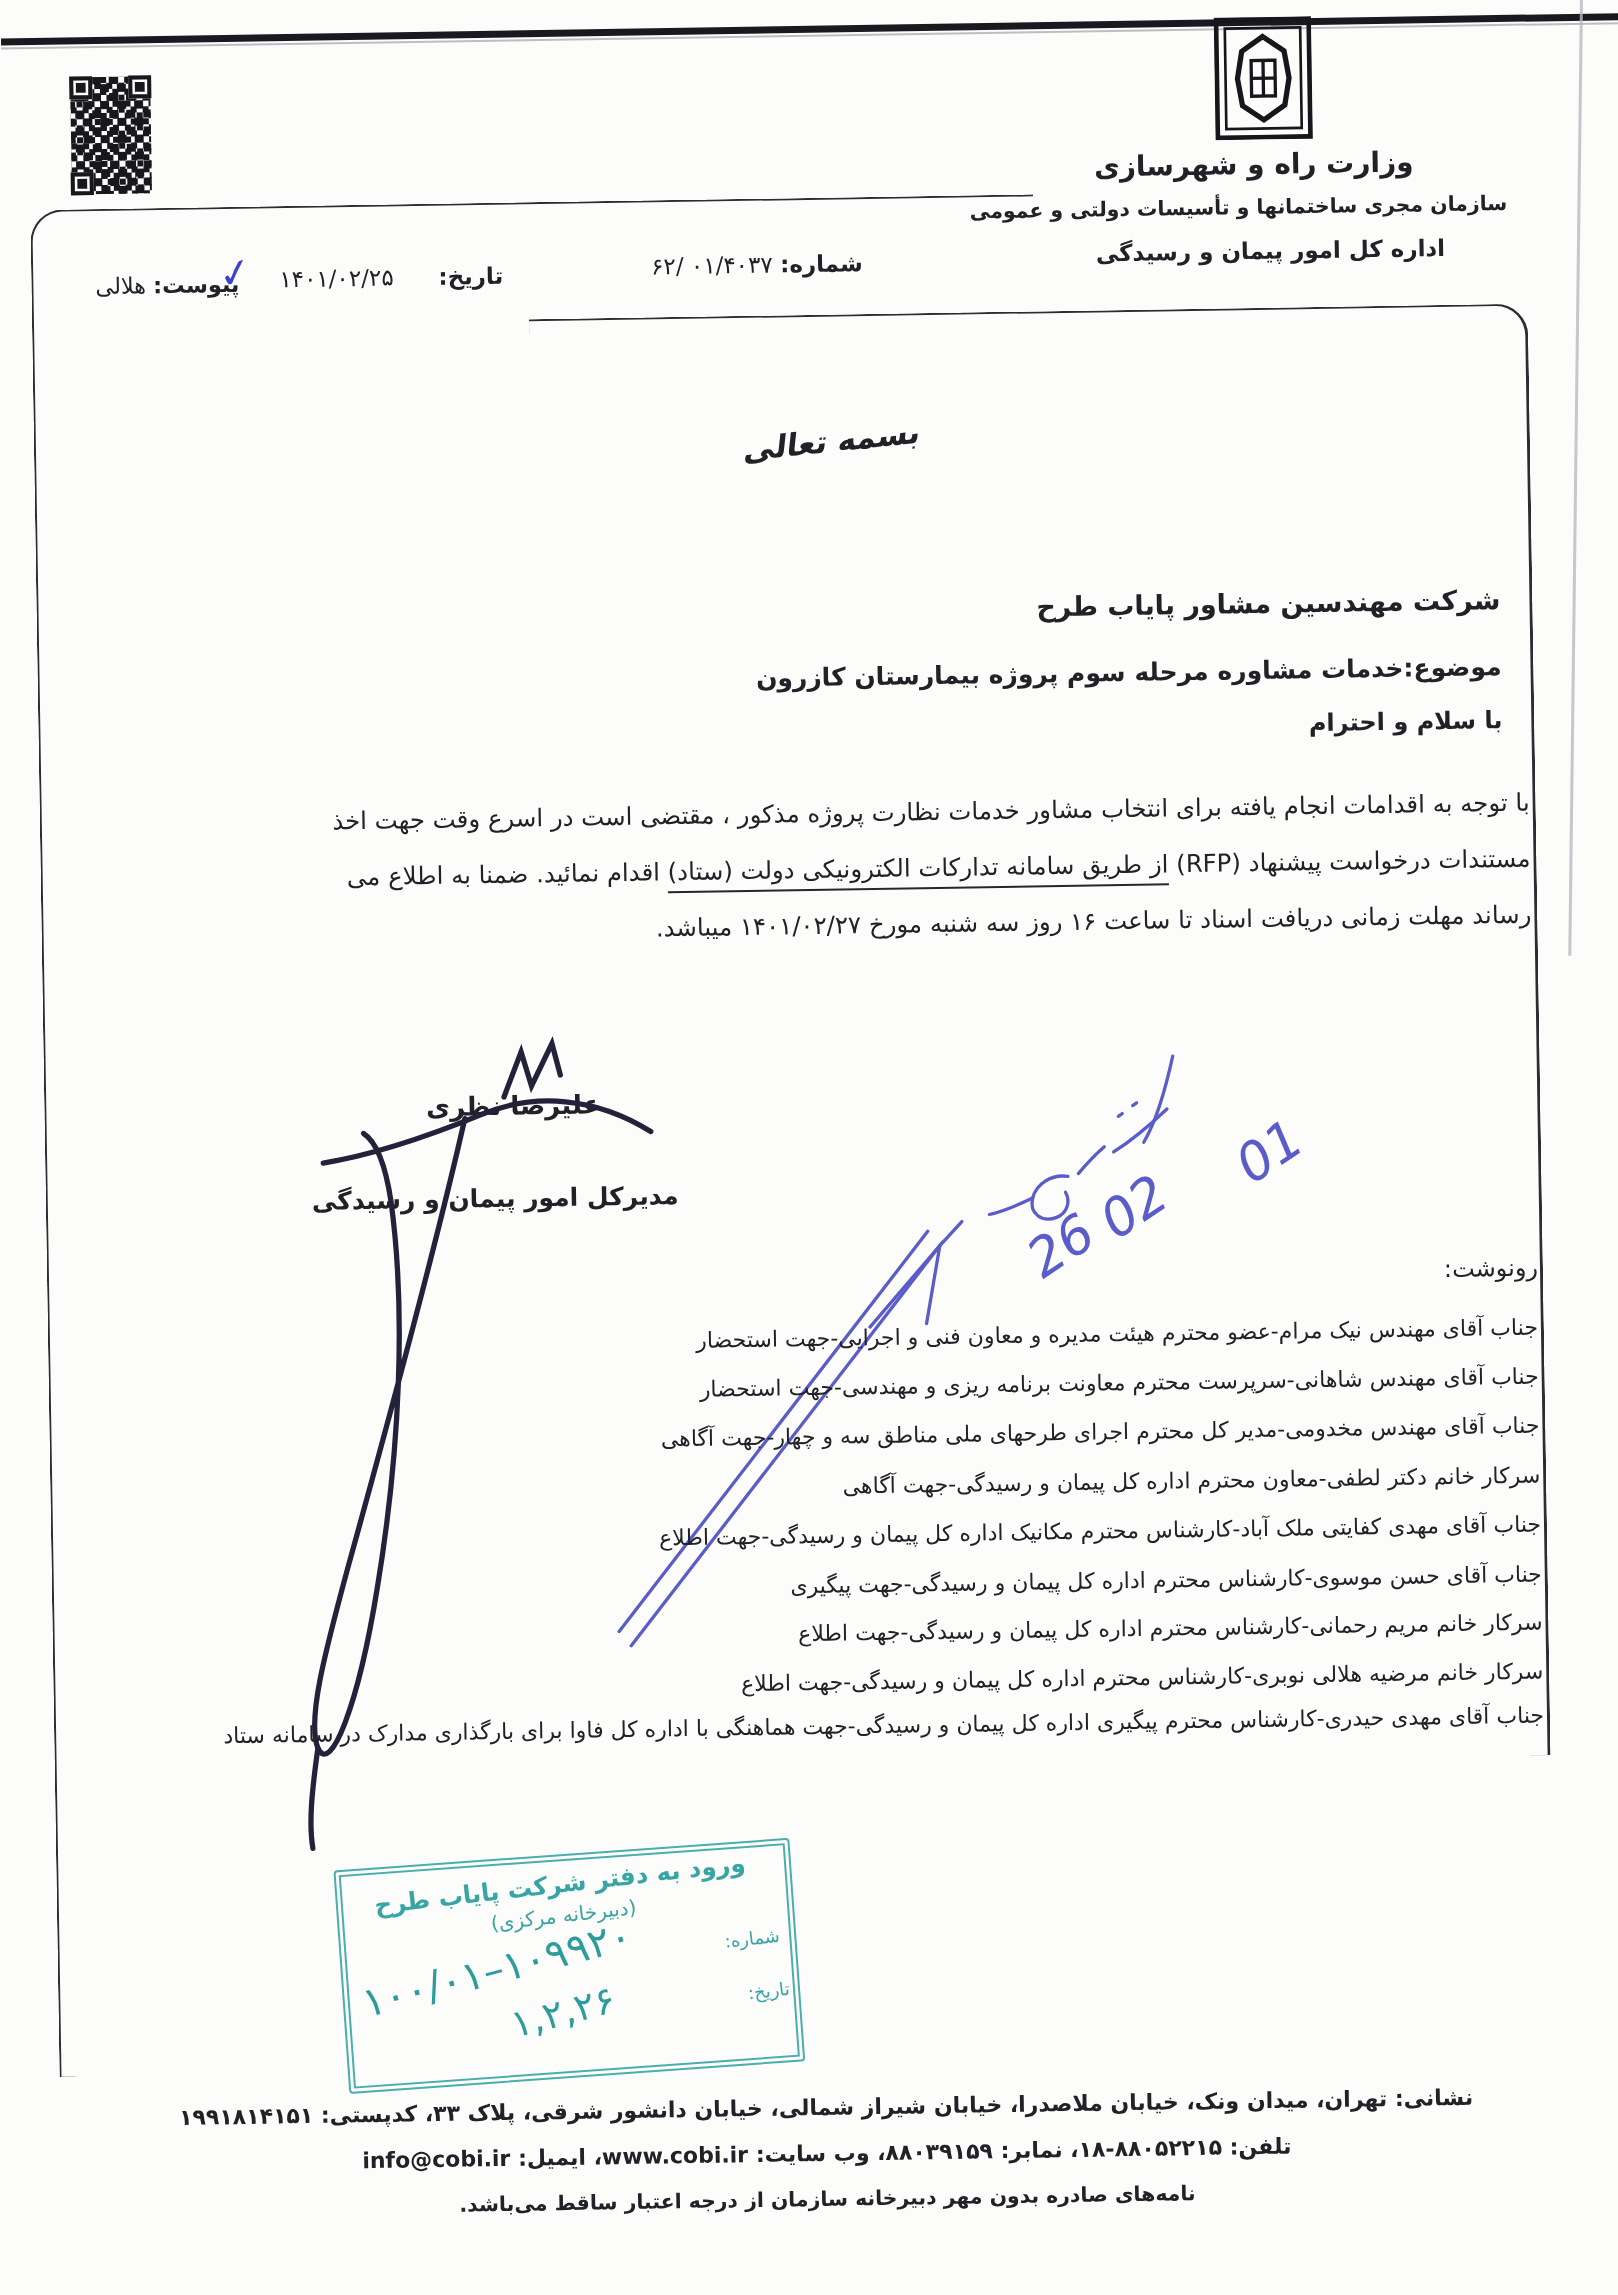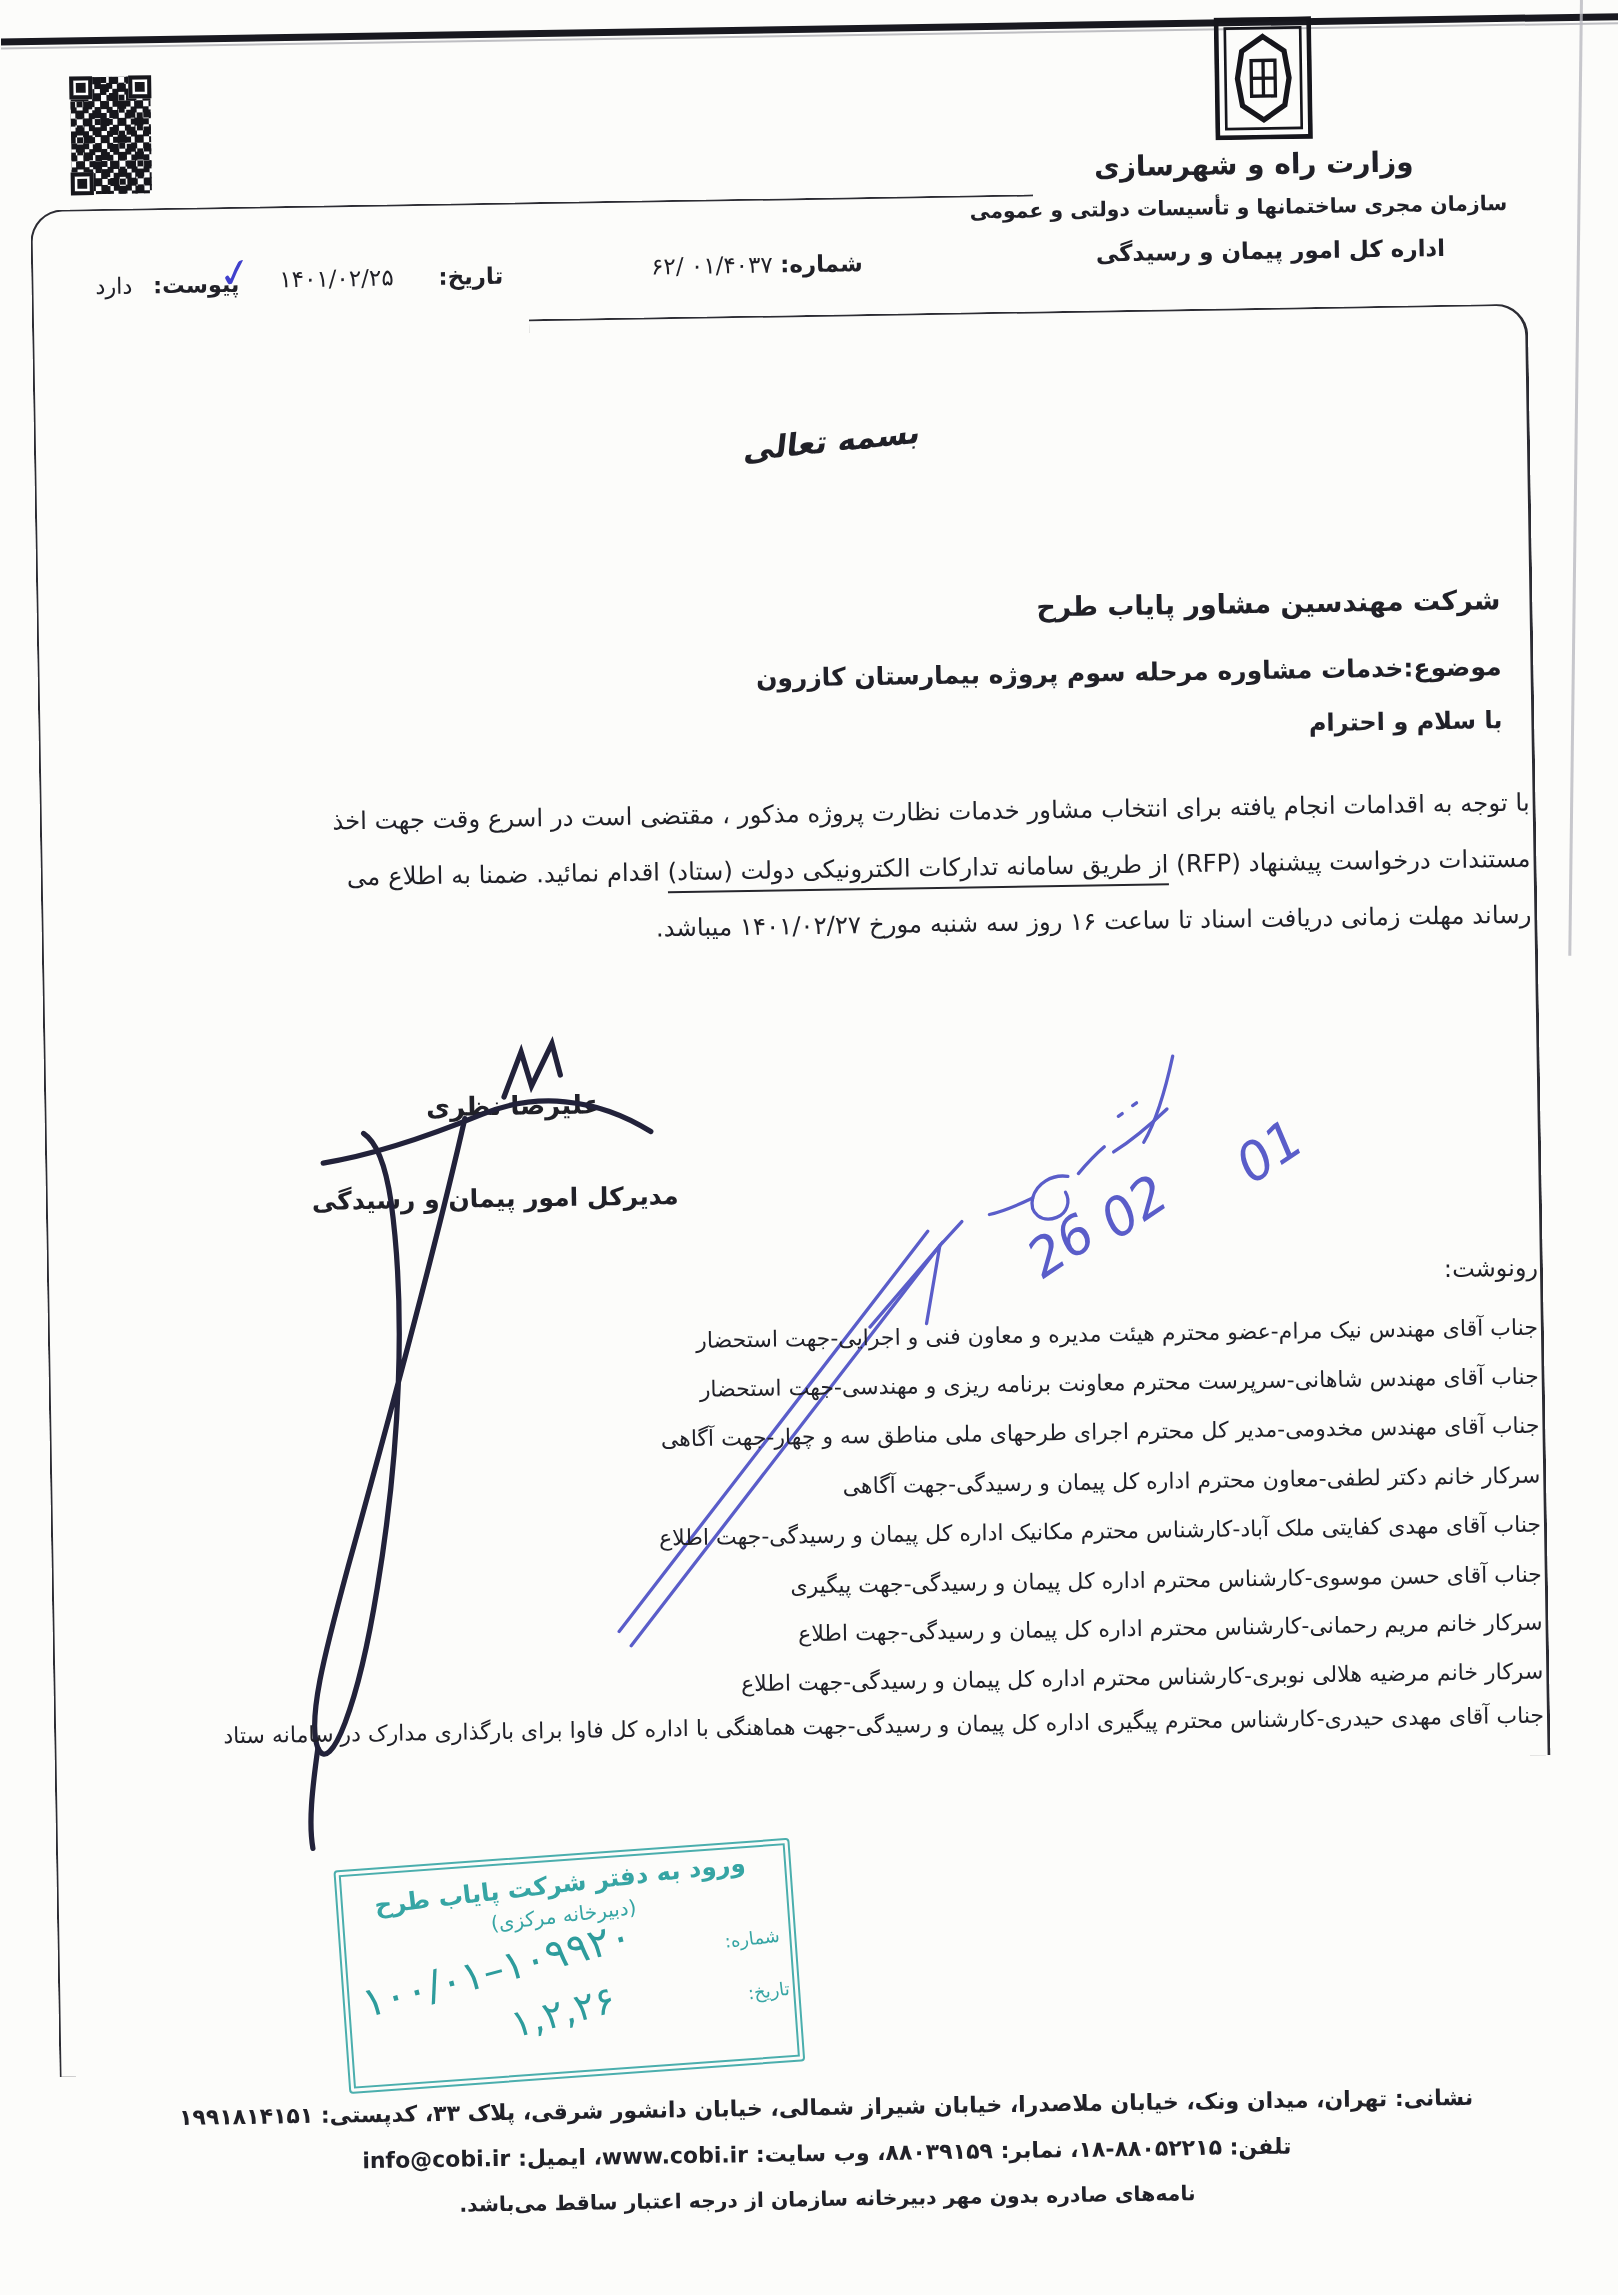--- a/index.html
+++ b/index.html
@@ -123,21 +123,21 @@
   <div id="fldnum" class="abs nw">
     <span class="b">شماره:</span>
     <span class="ltr">۶۲/ ۰۱/۴۰۳۷</span>
   </div>
   <div id="flddate" class="abs nw">
     <span class="b">تاریخ:</span>
     <span class="ltr">۱۴۰۱/۰۲/۲۵</span>
   </div>
   <div id="fldatt" class="abs nw">
     <span class="b">پیوست:</span>
-    <span>دارد</span>
+    <span>هلالی</span>
   </div>
   <div id="check" class="abs">✓</div>
 
   <div id="bism" class="abs b ctr nw">بسمه تعالی</div>
 
   <div id="recip" class="abs b rt nw">شرکت مهندسین مشاور پایاب طرح</div>
   <div id="subj" class="abs b rt nw">موضوع:خدمات مشاوره مرحله سوم پروژه بیمارستان کازرون</div>
   <div id="salut" class="abs rt nw">با سلام و احترام</div>
 
   <div id="bl1" class="abs bodyline nw">با توجه به اقدامات انجام یافته برای انتخاب مشاور خدمات نظارت پروژه مذکور ، مقتضی است در اسرع وقت جهت اخذ</div>

